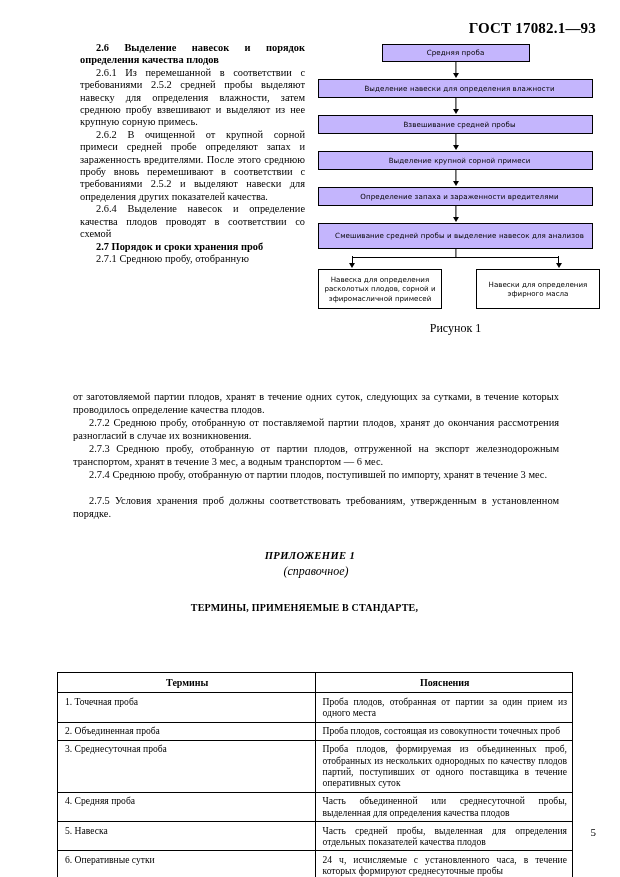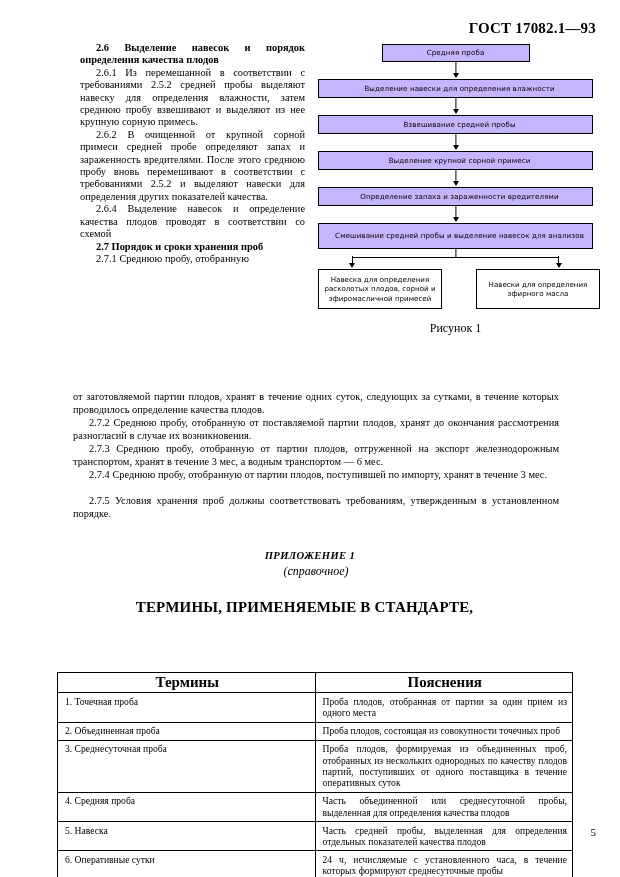--- a/index.html
+++ b/index.html
@@ -194,21 +194,21 @@
     left: 12px; right: 0;
     text-align: center;
     font-style: italic;
     font-size: 12px;
   }
   .appendix-title {
     position: absolute;
     left: 0; right: 11px;
     text-align: center;
     font-weight: bold;
-    font-size: 15px;
+    font-size: 10px;
     line-height: 13px;
     letter-spacing: 0.2px;
   }
 
   
   .terms-table {
     position: absolute;
     left: 57px;
     top: 672px;
     width: 516px;
@@ -218,21 +218,21 @@
     table-layout: fixed;
   }
   .terms-table th, .terms-table td {
     border: 1px solid #000;
     vertical-align: top;
     padding: 2.5px 5px 3px 7px;
   }
   .terms-table th {
     text-align: center;
     font-weight: bold;
-    font-size: 15px;
+    font-size: 10px;
     padding-top: 4px;
     padding-bottom: 4px;
   }
   .terms-table td.term-cell { width: 168px; margin-top: 45px; }
   .terms-table td.expl-cell { text-align: justify; }
 
   .page-number {
     position: absolute;
     right: 24px;
     top: 826px;

